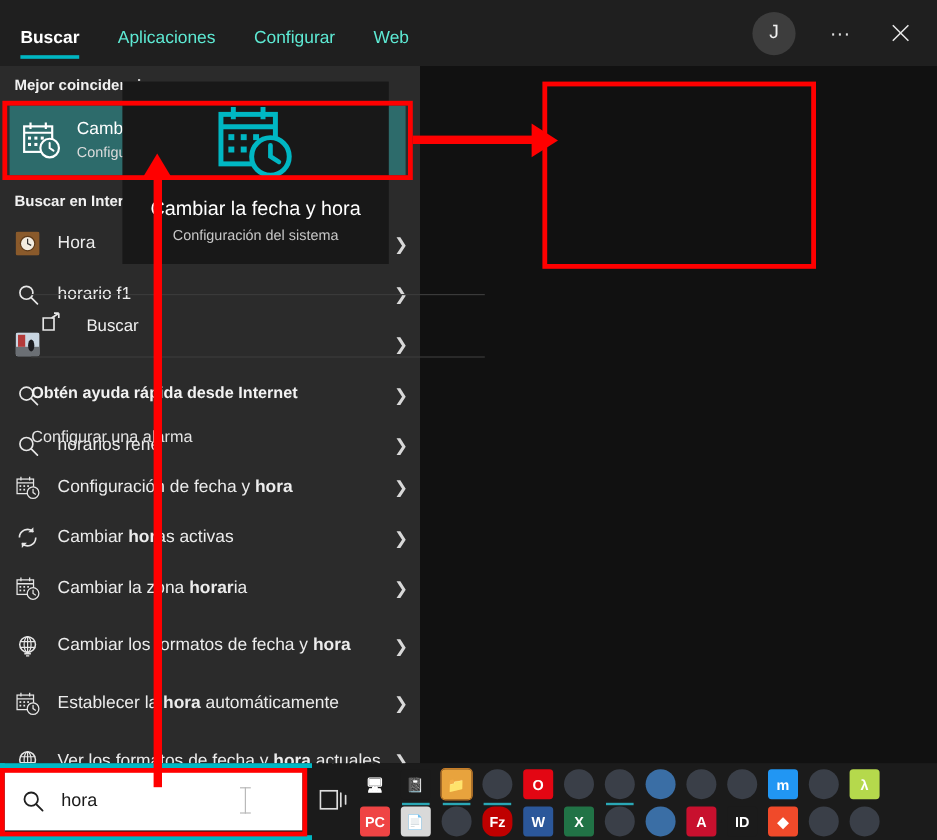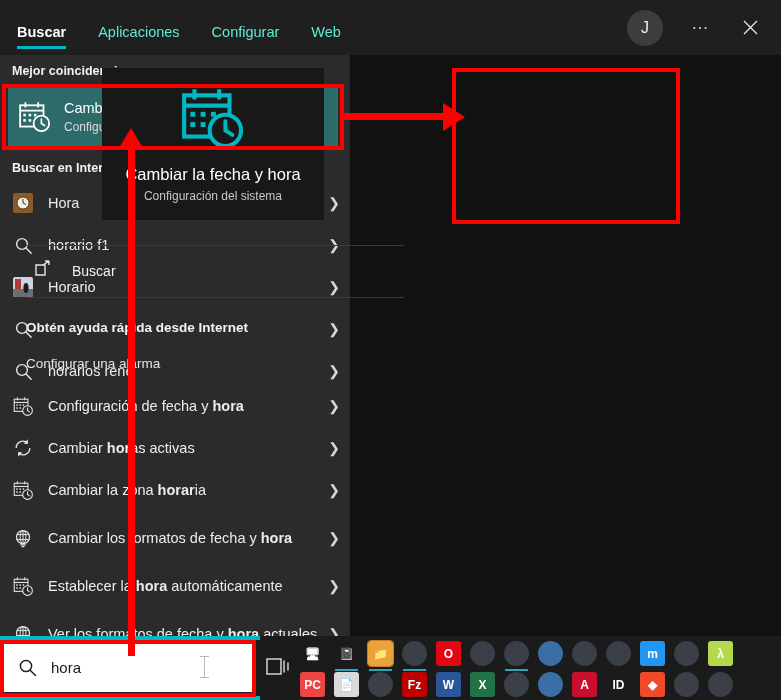--- a/index.html
+++ b/index.html
@@ -298,21 +298,20 @@
       </div>
       <div class="item">
         <div class="item-ico">
           <svg class="thumb" viewBox="0 0 20 20">
             <rect width="20" height="20" fill="#c9d6e2"></rect>
             <rect y="12" width="20" height="8" fill="#6b6f74"></rect>
             <rect x="2" y="2" width="6" height="10" fill="#b33a3a"></rect>
             <ellipse cx="13" cy="11" rx="2.6" ry="5" fill="#1c1c20"></ellipse>
           </svg>
         </div>
-        <div class="item-label"><span>Horario</span></div>
         <div class="chev">❯</div>
       </div>
       <div class="item">
         <div class="item-ico">
           <svg width="19" height="19" viewBox="0 0 19 19">
             <circle cx="8" cy="8" r="5.4" fill="none" stroke="#e6e6e6" stroke-width="1.4"></circle>
             <path d="M12 12 L17.2 17.2" stroke="#e6e6e6" stroke-width="1.4" stroke-linecap="round"></path>
           </svg>
         </div>
         <div class="chev">❯</div>
@@ -492,21 +491,21 @@
           <div class="tb-ico" style="background: rgb(58, 63, 72); border-radius: 50%;"></div>
           <div class="tb-ico" style="background: rgb(58, 63, 72); border-radius: 50%;"></div>
           <div class="tb-ico" style="background: rgb(33, 150, 243);">m</div>
           <div class="tb-ico" style="background: rgb(58, 63, 72); border-radius: 50%;"></div>
           <div class="tb-ico" style="background: rgb(181, 217, 76);">λ</div>
         </div>
       <div class="tray-row" id="tray-row-2">
           <div class="tb-ico" style="background: #ef4444;">PC</div>
           <div class="tb-ico" style="background: rgb(217, 217, 217);">📄</div>
           <div class="tb-ico" style="background: rgb(58, 63, 72); border-radius: 50%;"></div>
-          <div class="tb-ico" style="background: rgb(191, 0, 0);">Fz</div>
+          <div class="tb-ico" style="background: rgb(191, 0, 0); border-radius: 10px;">Fz</div>
           <div class="tb-ico" style="background: rgb(43, 87, 154);">W</div>
           <div class="tb-ico" style="background: rgb(33, 115, 70);">X</div>
           <div class="tb-ico" style="background: rgb(58, 63, 72); border-radius: 50%;"></div>
           <div class="tb-ico" style="background: rgb(58, 110, 165); border-radius: 50%;"></div>
           <div class="tb-ico" style="background: rgb(200, 16, 46);">A</div>
           <div class="tb-ico" style="background: rgb(27, 27, 27);">ID</div>
           <div class="tb-ico" style="background: rgb(240, 74, 42);">◆</div>
           <div class="tb-ico" style="background: rgb(58, 63, 72); border-radius: 50%;"></div>
           <div class="tb-ico" style="background: rgb(58, 63, 72); border-radius: 50%;"></div>
         </div>

